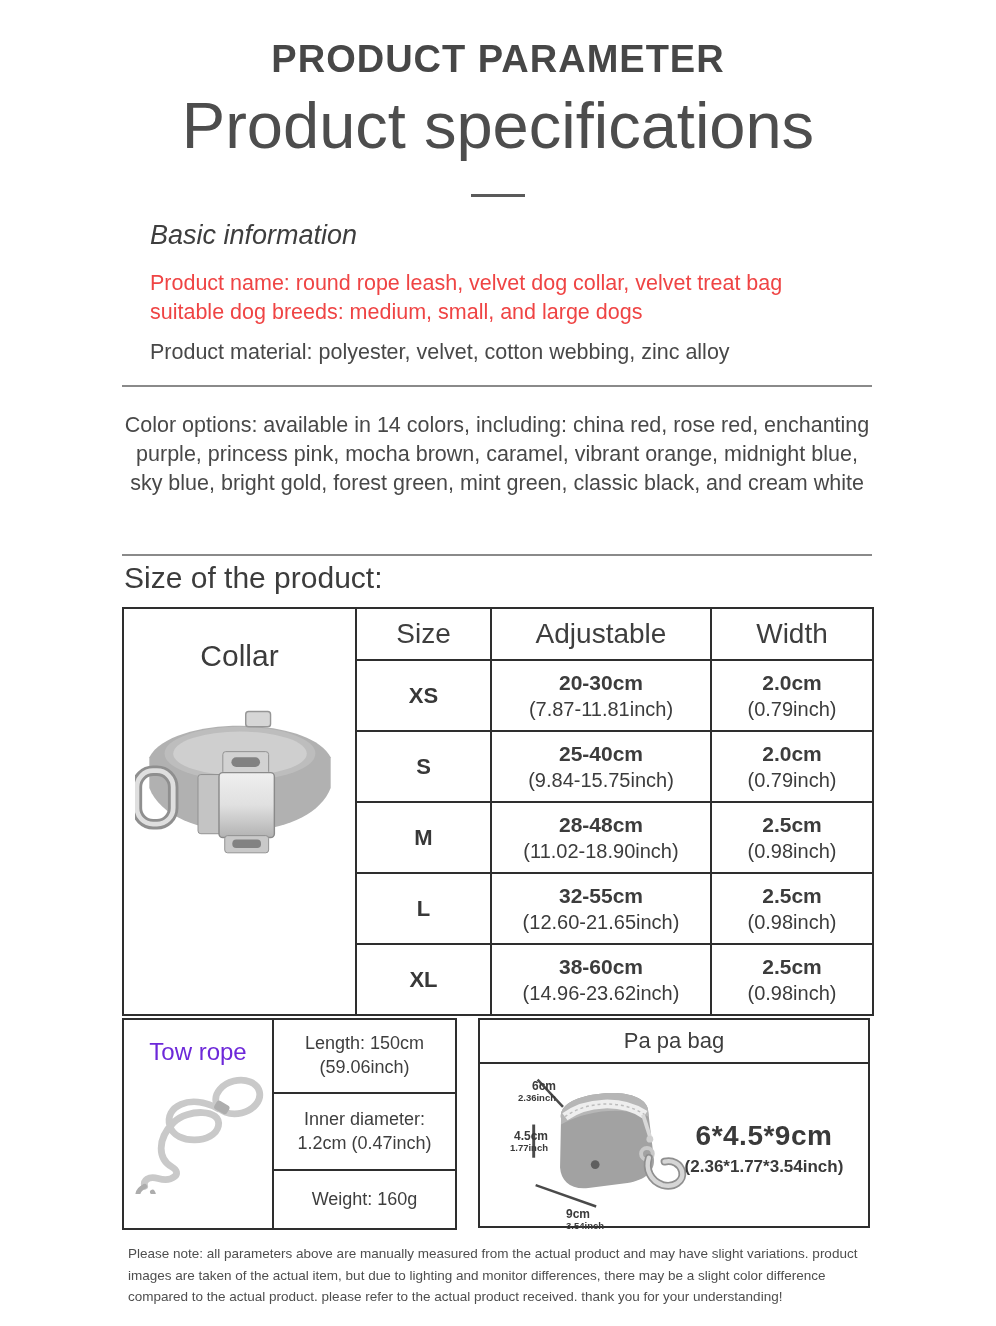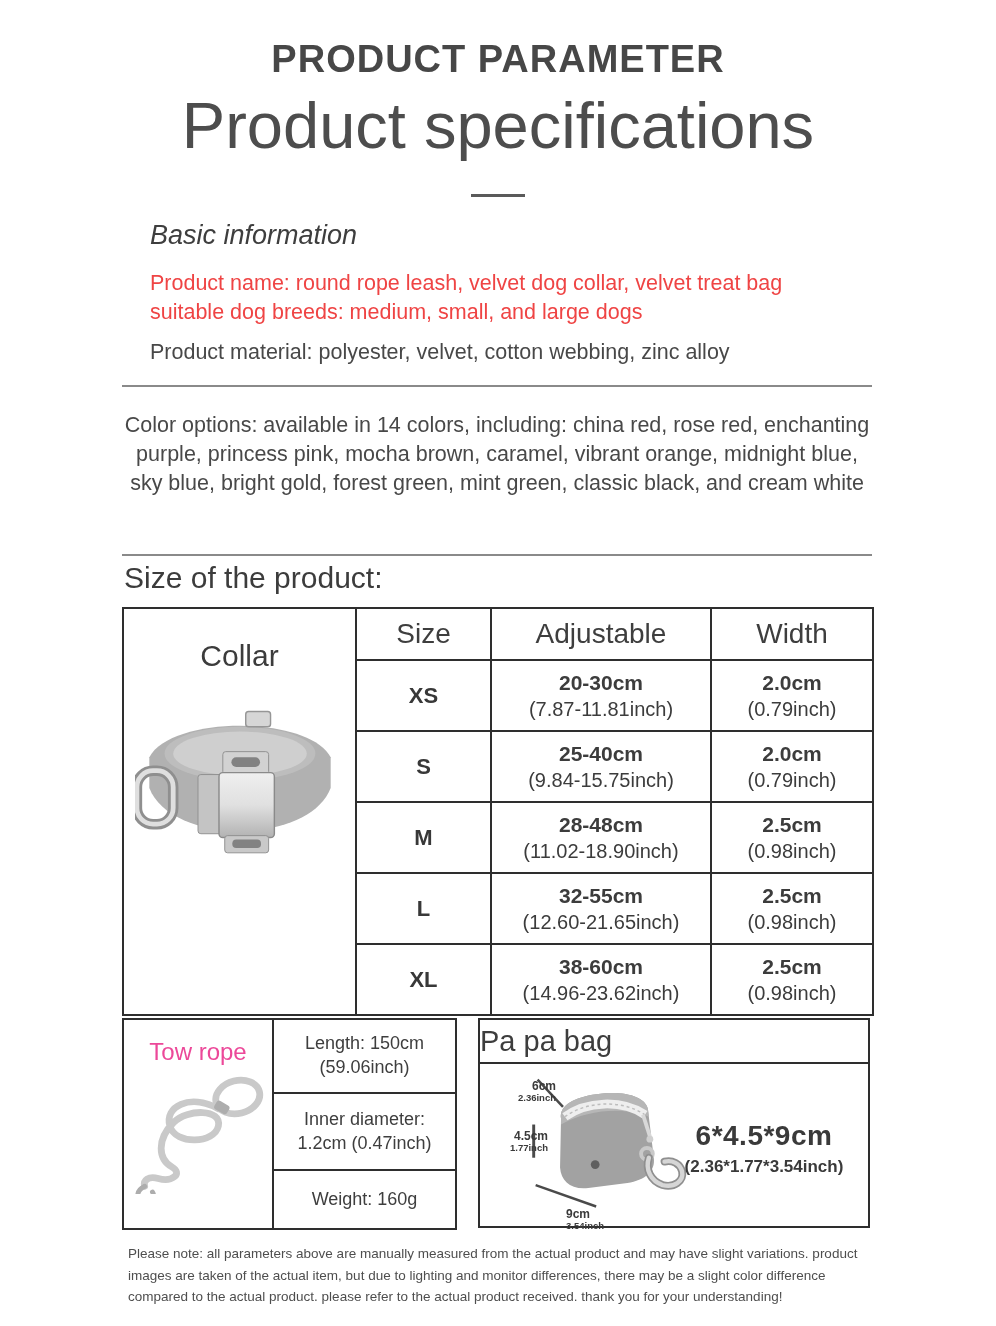--- a/index.html
+++ b/index.html
@@ -47,27 +47,27 @@
   .cm   { font-size:21px; font-weight:700; color:#3c3c3c; line-height:1.3; }
   .inch { font-size:20px; font-weight:400; color:#3c3c3c; line-height:1.3; }
   .collar-cell { vertical-align:top !important; }
   .collar-label { font-size:30px; color:#3c3c3c; margin-top:30px; text-align:center; }
   .collar-fig { margin-top:14px; text-align:center; }
 
   
   .tow-table { position:absolute; top:1018px; left:122px; width:333px; height:210px; }
   .tow-table td { border:2px solid #2e2e2e; text-align:center; vertical-align:middle; padding:0; }
   .tow-left { vertical-align:top !important; }
-  .tow-label { font-size:24px; color:#ec4899; margin-top:18px; text-align:center; }
+  .tow-label { font-size:24px; color:#6d28d9; margin-top:18px; text-align:center; }
   .tow-fig { margin-top:0; text-align:center; }
   .spec-l1, .spec-l2 { font-size:18px; color:#3e3e3e; line-height:1.32; white-space:nowrap; }
 
   .papa-table { position:absolute; top:1018px; left:478px; width:392px; height:210px; }
   .papa-table td { border:2px solid #2e2e2e; padding:0; }
-  .papa-head { height:44px; text-align:left; vertical-align:middle; font-size:29px; color:#3d3d3d; }
+  .papa-head { height:44px; text-align:center; vertical-align:middle; font-size:22px; color:#3d3d3d; }
   .papa-body { height:164px; position:relative; }
   .papa-figure { position:absolute; left:8px; top:0; width:230px; height:164px; }
   .lbl { position:absolute; color:#3a3a3a; text-align:right;margin-left:20px; }
   .lbl .l1 { font-size:12px; font-weight:700; line-height:1.1; }
   .lbl .l2 { font-size:9.5px; font-weight:700; line-height:1.1; }
   .lbl-top    { left:2px;  top:16px;  width:46px; }
   .lbl-left   { left:0px;  top:66px;  width:40px; }
   .lbl-bottom { left:58px; top:144px; width:56px; text-align:left; }
   .papa-dims { position:absolute; right:14px; top:56px; width:180px; text-align:center; color:#3a3a3a; }
   .papa-dims .cm-big { font-size:28px; font-weight:700; letter-spacing:0.5px; }

